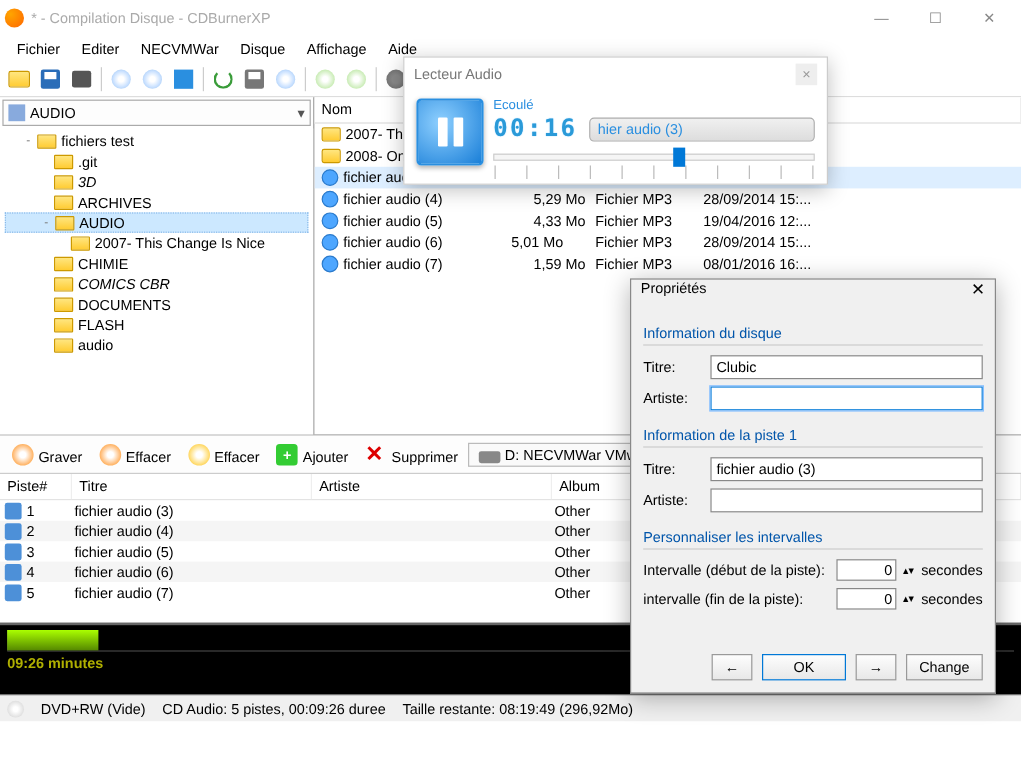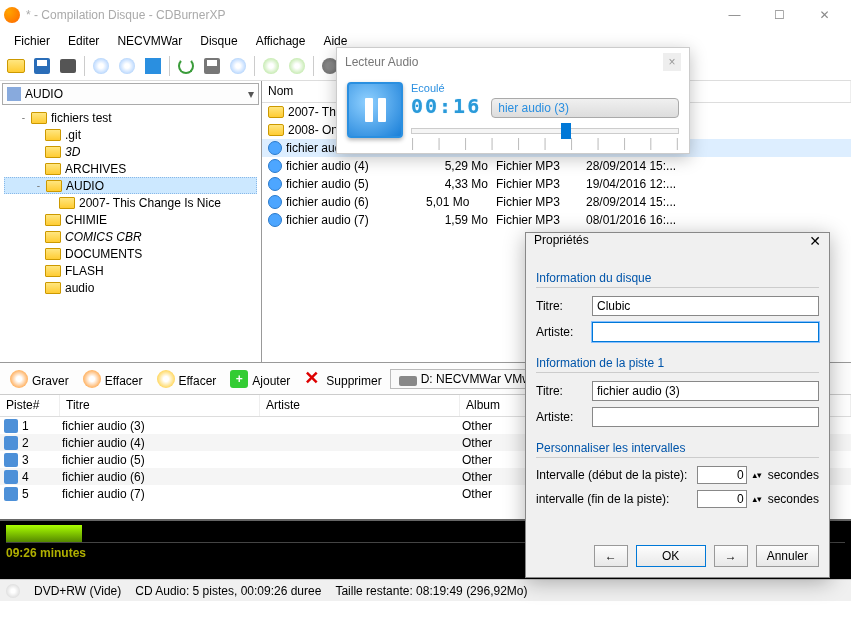--- a/index.html
+++ b/index.html
@@ -441,15 +441,15 @@
         <label>intervalle (fin de la piste):</label>
         <input class="spin" value="0" style="">
         <span style="font-size:9px">▴▾</span>
         <span>secondes</span>
       </div>
   </div>
   <div class="btnrow">
     <div class="wbtn">←</div>
     <div class="wbtn def">OK</div>
     <div class="wbtn">→</div>
-    <div class="wbtn" style="min-width:60px">Annuler</div>
+    <div class="wbtn" style="min-width:60px">Change</div>
   </div>
 </div>
 
 </body></html>

